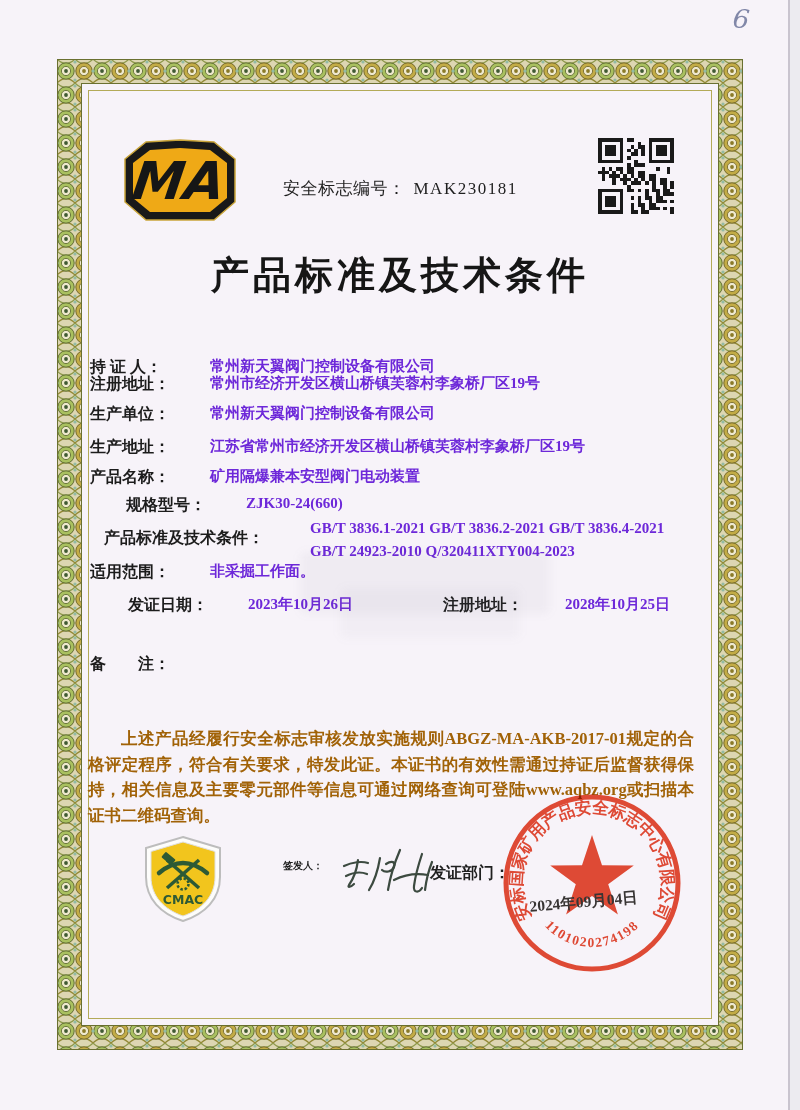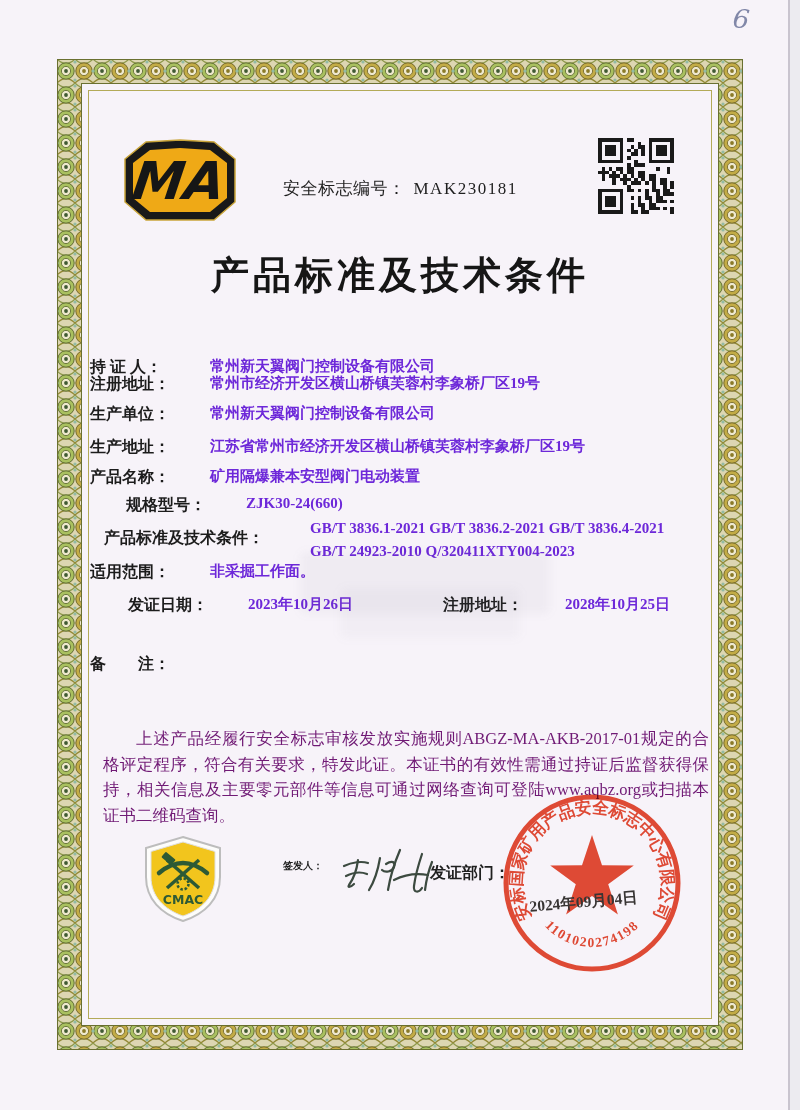--- a/index.html
+++ b/index.html
@@ -26,21 +26,21 @@
   .flabel{font-weight:bold;font-size:16px;white-space:nowrap;color:#1c1c1c;}
   .fvalue{font-weight:bold;font-size:15px;white-space:nowrap;color:#6d28d9;}
   .fvalue.wrap{white-space:normal;}
   .r1{top:341px;margin-top:16px;} .r2{top:374px;} .r3{top:404px;} .r4{top:437px;} .r5{top:467px;}
   .r6{top:495px;margin-left:36px;} .r8{top:562px;} .r9{top:595px;margin-left:38px;} .r10{top:630px;margin-top:24px;}
   .lcol{left:90px;} .vcol{left:210px;}
   .std-label{left:104px;top:528px;}
   .std-value{left:310px;top:517px;width:372px;line-height:23px;}
   .v2col{left:405px;} .v2val{left:527px;}
   
-  .declaration{left:88px;top:726px;width:606px;font-size:16.5px;font-weight:normal;line-height:25.5px;text-indent:2em;text-align:justify;color:#701a75;padding-left:15px;}
+  .declaration{left:88px;top:726px;width:606px;font-size:16.5px;font-weight:bold;line-height:25.5px;text-indent:2em;text-align:justify;color:#a16207;}
   
   .cmac-logo{left:142px;top:835px;}
   .signer-label{left:283px;top:859px;font-size:10px;font-weight:bold;}
   .signature{left:336px;top:840px;}
   .dept-label{left:430px;top:863px;font-size:16px;font-weight:bold;}
   .seal{left:497px;top:788px;mix-blend-mode:multiply;opacity:.95;}
   
   .bleed1{left:300px;top:552px;width:250px;height:62px;background:rgba(100,95,115,.05);filter:blur(4px);border-radius:6px;}
   .bleed2{left:340px;top:588px;width:180px;height:50px;background:rgba(100,95,115,.04);filter:blur(5px);border-radius:6px;}
 </style>

